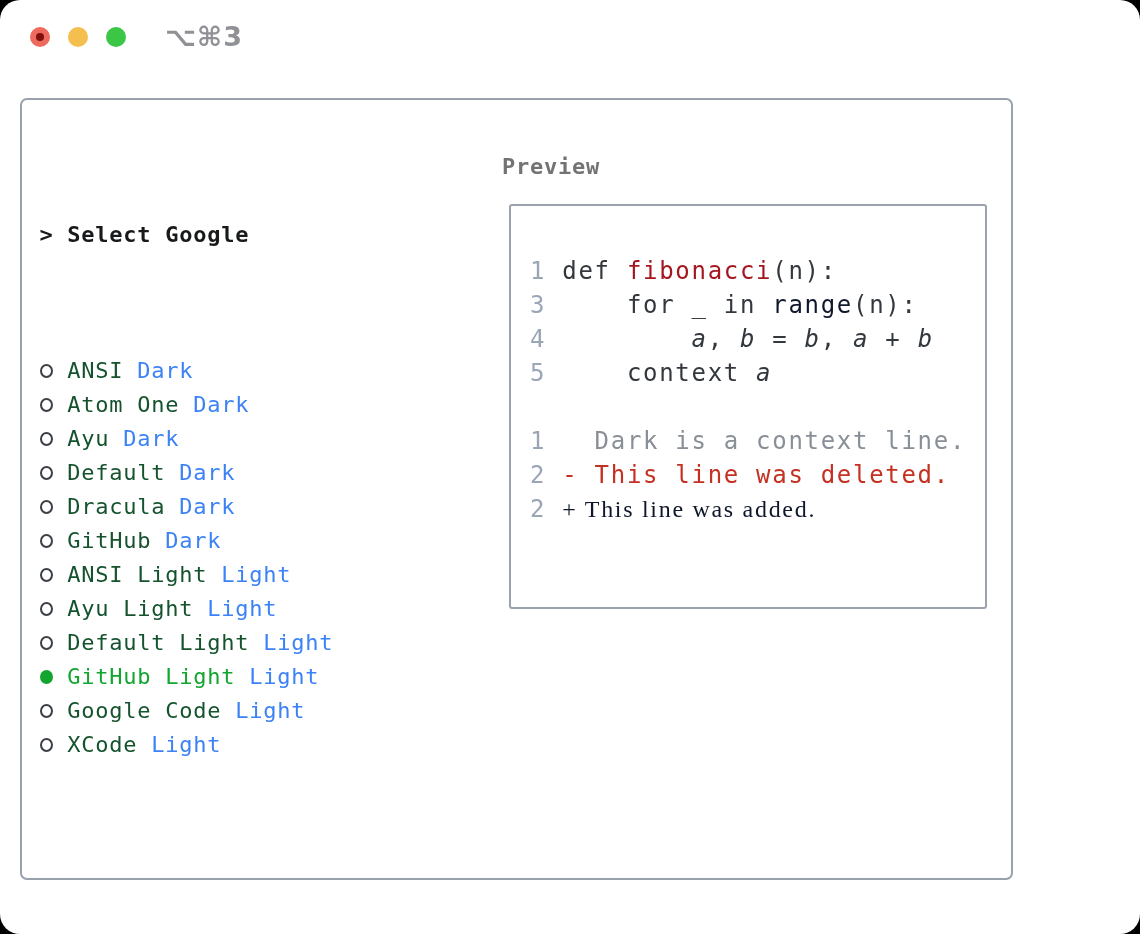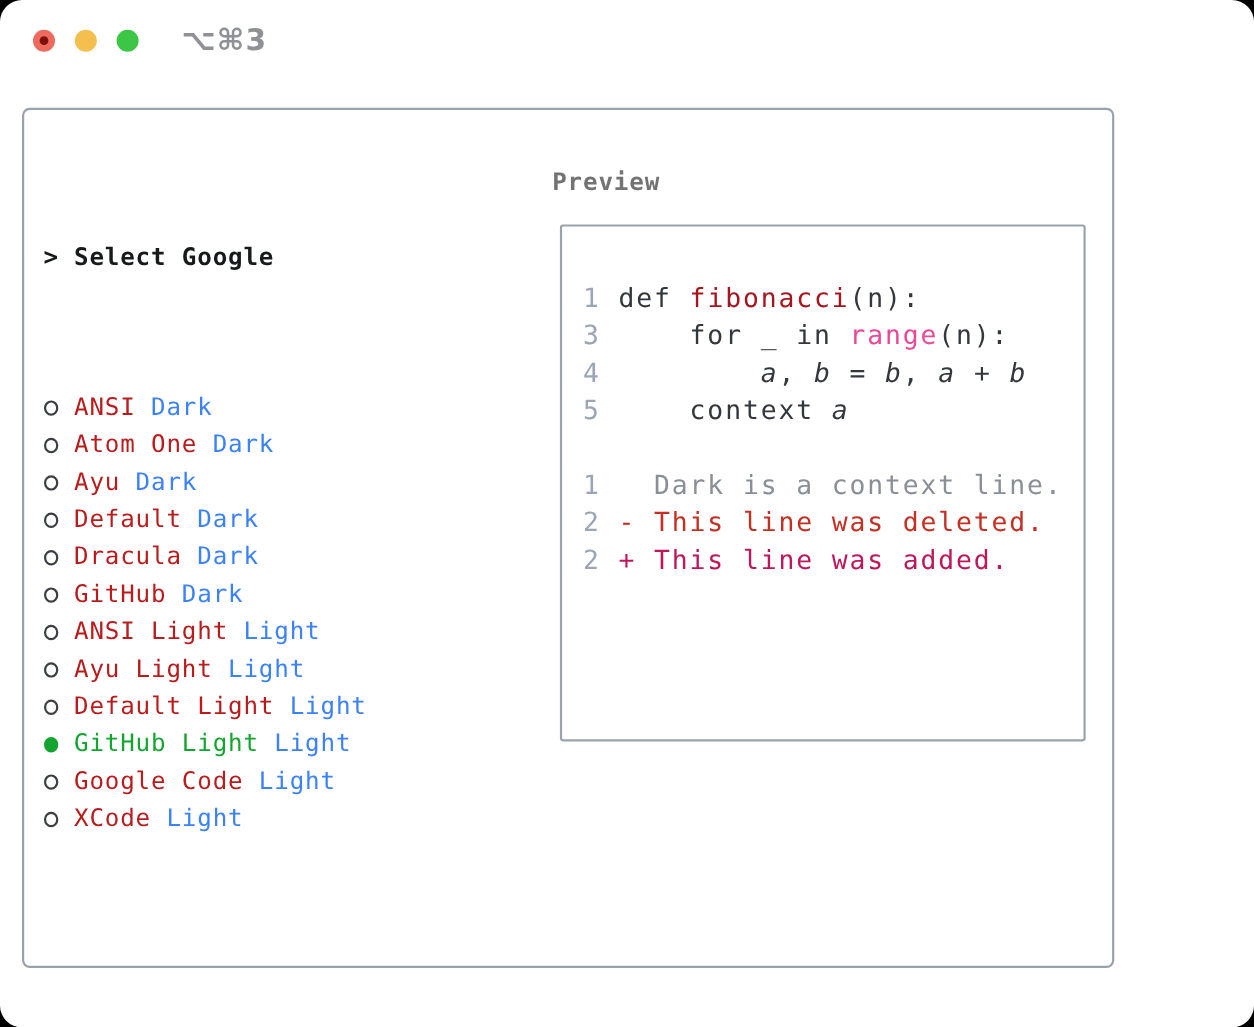--- a/index.html
+++ b/index.html
@@ -48,49 +48,49 @@
     display:inline-flex; width:1ch; height:34px;
     justify-content:center; align-items:center; vertical-align:top;
   }
   .dot {
     display:inline-block; width:10px; height:10px; border-radius:50%;
     border:2px solid #3b4046; background:transparent;
   }
   .dot.sel { background:#12a52f; border-color:#12a52f; }
   .prompt { color:#17191b; font-weight:bold; }
   .hdr { color:#17191b; font-weight:bold; }
-  .theme-name { color:#b91c1c; }
+  .theme-name { color:#14532d; }
   .theme-name.sel { color:#12a52f; }
   .variant { color:#3b82f6; }
   
   .preview-header {
     position:absolute; left:480px; top:50px; height:34px; line-height:34px;
     font-size:22px; letter-spacing:0.76px; font-weight:bold; color:#737373;
     white-space:pre;
   }
   .preview-box {
     position:absolute; left:487px; top:104px;
-    width:478px; height:470px;
+    width:478px; height:405px;
     border:2px solid #9aa3ad; border-radius:3px;
     box-sizing:border-box; background:#fff;
     padding:48px 0 0 19px; overflow:hidden;
   }
   .code-line {
     height:34px; line-height:34px; white-space:pre;
     font-size:24px; letter-spacing:1.7px; color:#33383e;
   }
   .ln        { color:#9aa5b6; }
   .tok-code  { color:#33383e; }
   .tok-fn    { color:#a5161f; }
   .tok-num   { color:#0d7d87; }
-  .tok-builtin { color:#ec4899; }
+  .tok-builtin { color:#0f172a; }
   .tok-var   { color:#33383e; font-style:italic; }
   .tok-ctx   { color:#898f96; }
   .tok-del   { color:#c43122; }
-  .tok-add   { color:#be185d; }
+  .tok-add   { color:#0f172a;font-family:Liberation Serif, serif; }
 </style>
 </head>
 <body>
 
 <div class="window">
 
   <div class="titlebar">
     <span class="tl tl-red"></span>
     <span class="tl tl-yellow"></span>
     <span class="tl tl-green"></span>

